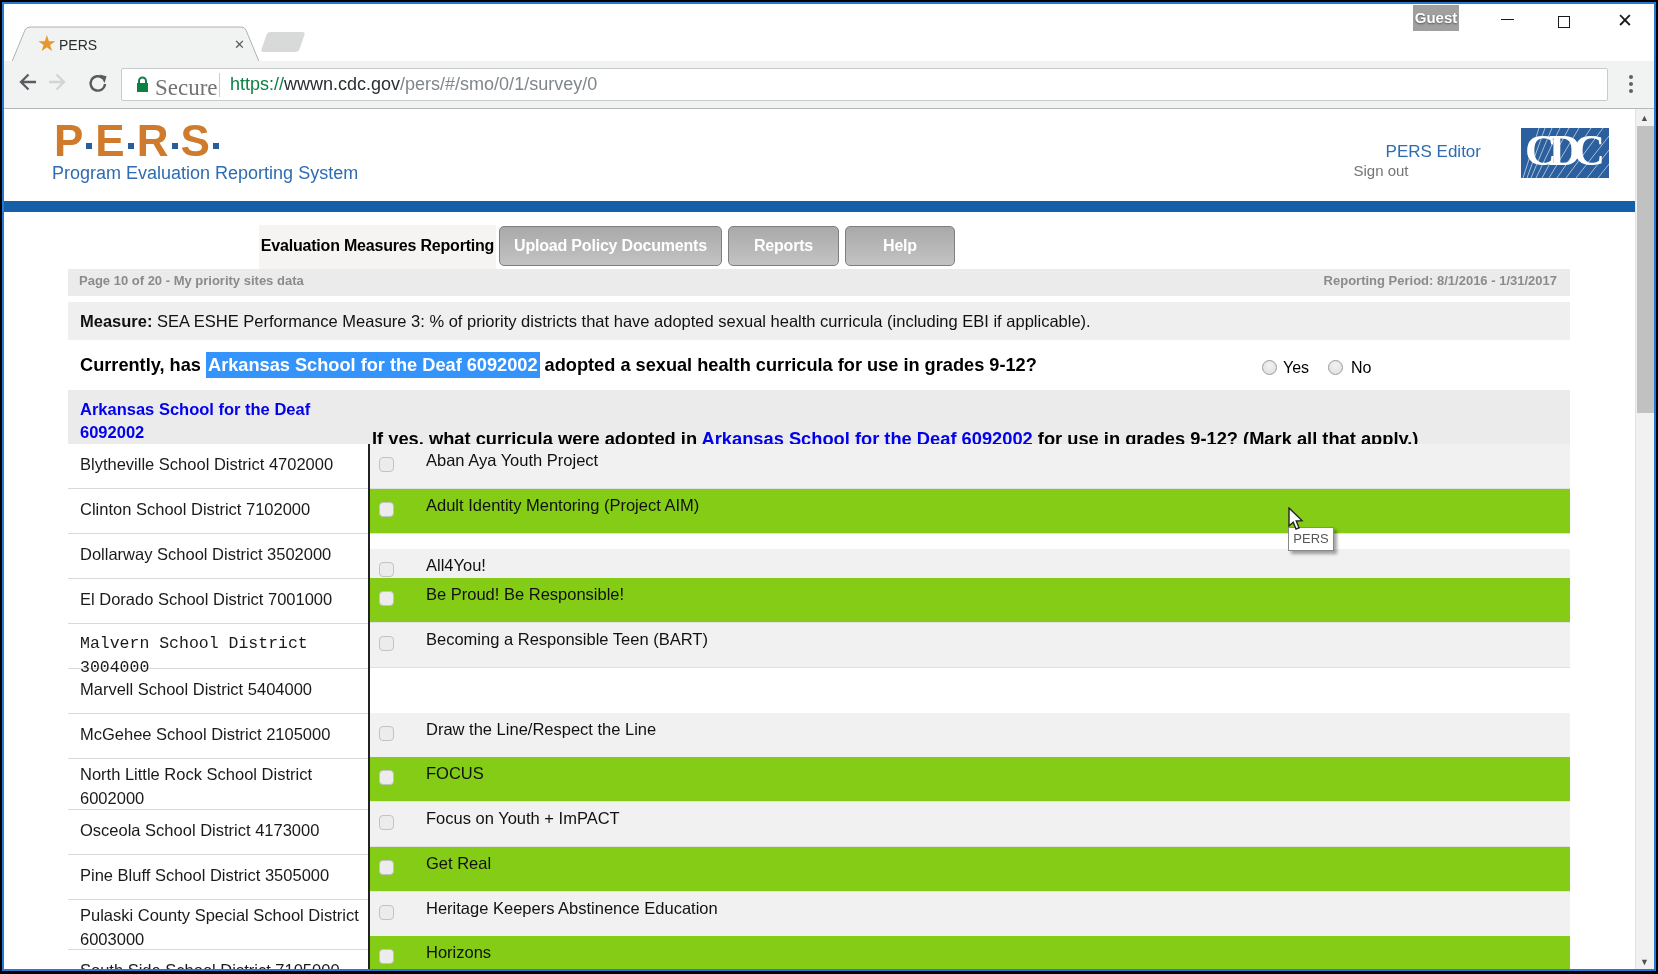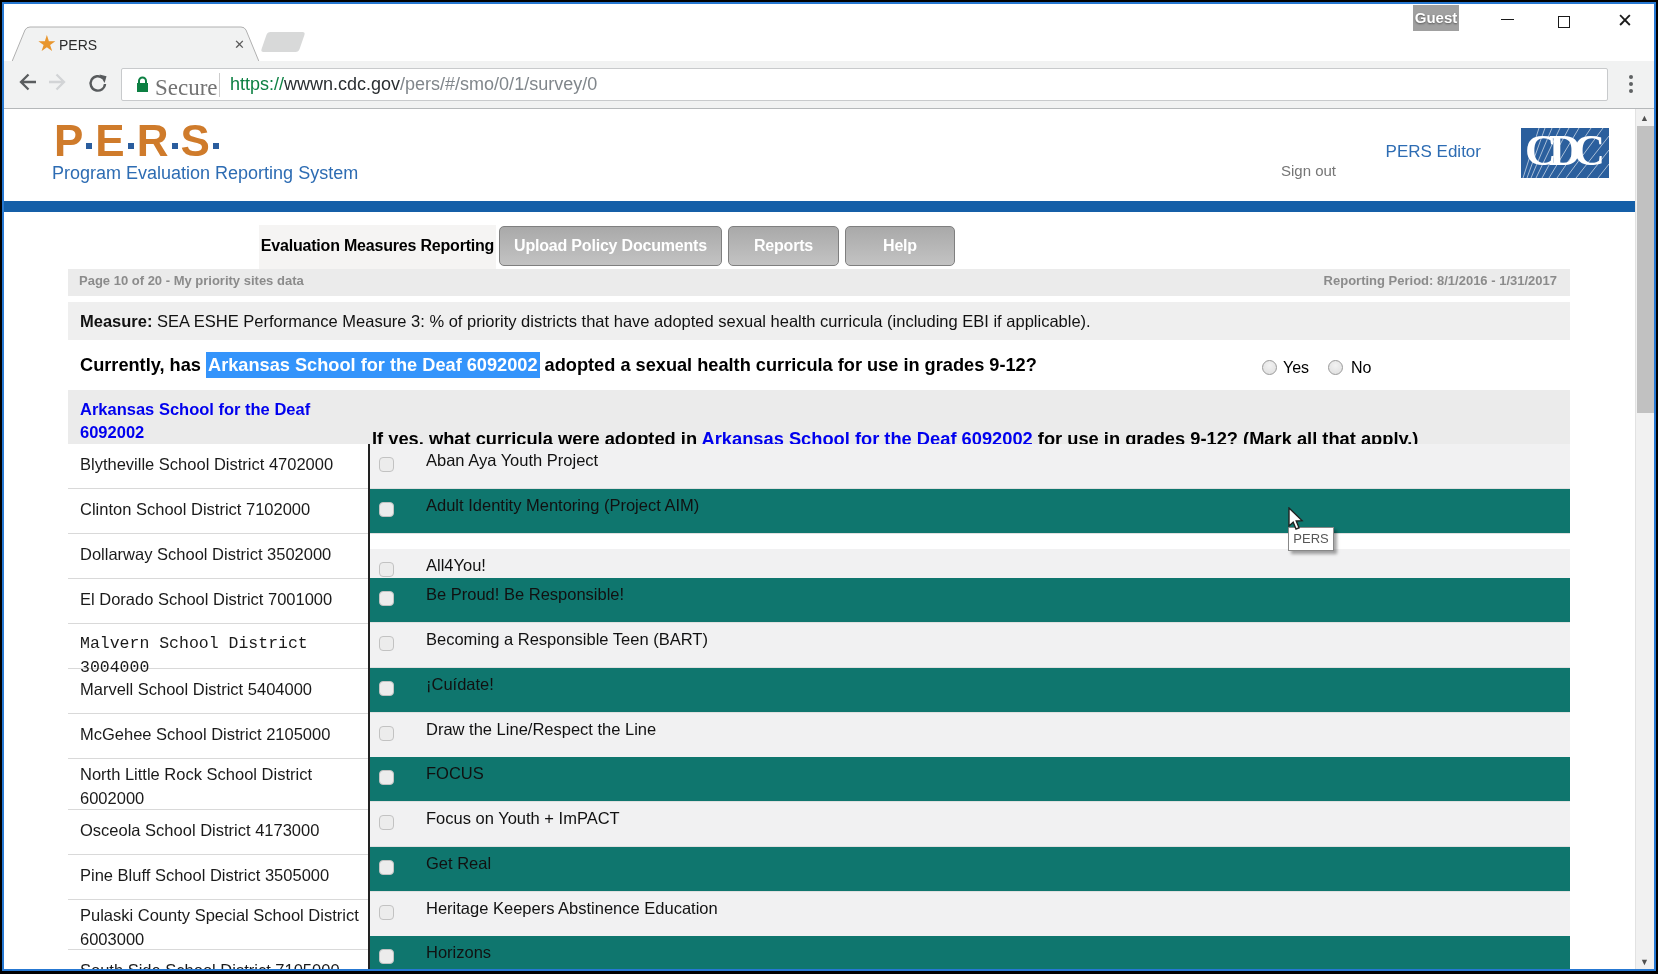--- a/index.html
+++ b/index.html
@@ -32,21 +32,21 @@
 #url .host { color:#2a2e31; }
 #menu3 { position:absolute; left:1625px; top:14px; }
 #menu3 div { width:4px; height:4px; border-radius:50%; background:#5f6264; margin-bottom:3px; }
 
 #page { position:absolute; left:0; top:105px; width:1631px; height:861px; background:#fff; overflow:hidden; }
 
 #logoP { position:absolute; left:50px; top:7px; font-size:44px; font-weight:bold; color:#cf7b2b; white-space:pre; }
 #logoP .d { display:inline-block; width:6px; height:6px; background:#2a5d9e; margin:0 3px; position:relative; top:-7px; }
 #subtitle { position:absolute; left:48px; top:54px; font-size:18px; color:#2d6cb3; }
 #persEditor { position:absolute; left:1277px; top:33px; width:200px; text-align:right; font-size:17px; color:#2d6cb3; }
-#signout { position:absolute; left:1277px; top:53px; width:200px; text-align:left; font-size:15px; color:#757575; }
+#signout { position:absolute; left:1277px; top:53px; width:200px; text-align:center; font-size:15px; color:#757575; }
 #cdclogo { position:absolute; left:1517px; top:19px; }
 #bluebar { position:absolute; left:0; top:92px; width:1631px; height:11px; background:#155fa8; }
 
 .navbtn { position:absolute; top:117px; height:40px; background:linear-gradient(#a9a9a9,#c3c3c3); border:1px solid #7f7f7f; border-radius:5px; color:#fff; font-size:16px; font-weight:bold; text-align:center; line-height:38px; letter-spacing:-0.2px; white-space:nowrap; }
 #nbHome { left:62px; width:187px; }
 #nbActive { position:absolute; top:116px; left:255px; width:237px; height:44px; background:#f5f4f3; color:#000; font-size:16px; font-weight:bold; text-align:center; line-height:42px; letter-spacing:-0.2px; white-space:nowrap; }
 #nbUpload { left:495px; width:223px; }
 #nbReports { left:724px; width:111px; }
 #nbHelp { left:841px; width:110px; }
 
@@ -74,21 +74,21 @@
 
 #sidebar { position:absolute; left:64px; top:335px; width:300px; height:526px; background:#fff; }
 .sitem { position:absolute; left:0; width:300px; border-bottom:1px solid #d9d9d9; font-size:16.5px; color:#1a1a1a; line-height:24px; }
 .sitem span { display:block; margin:0 4px 0 12px; }
 
 #vline { position:absolute; left:364px; top:335px; width:2px; height:526px; background:#222; }
 
 #ctable { position:absolute; left:366px; top:335px; width:1200px; height:526px; }
 .crow { position:absolute; left:0; width:1200px; height:45px; border-bottom:1px solid #e0e0e0; }
 .crow.odd { background:#f1f1f2; }
-.crow.even { background:#0f766e; }
+.crow.even { background:#84cc16; }
 .cbox { position:absolute; left:9px; top:13px; width:15px; height:15px; background:#ececec; border:1px solid #c2c2c2; border-radius:4px; }
 .clabel { position:absolute; left:56px; top:7px; font-size:16.5px; color:#111; }
 
 #tooltip { position:absolute; left:1284px; top:418px; width:46px; height:24px; background:#fff; border:1px solid #888; box-shadow:3px 3px 3px rgba(0,0,0,0.35); color:#575757; font-size:13px; text-align:center; line-height:22px; }
 #cursor { position:absolute; left:1284px; top:398px; }
 
 #sbar { position:absolute; right:0; top:105px; width:19px; height:862px; background:#f1f1f1; border-left:1px solid #e2e2e2; }
 #sbar .thumb { position:absolute; left:1px; top:17px; width:17px; height:287px; background:#c1c1c1; }
 #sbar .arr { position:absolute; left:4px; font-size:9px; color:#505050; }
 </style>
@@ -231,24 +231,20 @@
             <div class="clabel">All4You!</div>
           </div>
           <div class="crow even" style="top:134.3px;">
             <div class="cbox"></div>
             <div class="clabel">Be Proud! Be Responsible!</div>
           </div>
           <div class="crow odd" style="top:179.0px;">
             <div class="cbox"></div>
             <div class="clabel">Becoming a Responsible Teen (BART)</div>
           </div>
-          <div class="crow even" style="top:223.8px;">
-            <div class="cbox"></div>
-            <div class="clabel">¡Cuídate!</div>
-          </div>
           <div class="crow odd" style="top:268.5px;">
             <div class="cbox"></div>
             <div class="clabel">Draw the Line/Respect the Line</div>
           </div>
           <div class="crow even" style="top:313.3px;">
             <div class="cbox"></div>
             <div class="clabel">FOCUS</div>
           </div>
           <div class="crow odd" style="top:358.0px;">
             <div class="cbox"></div>

